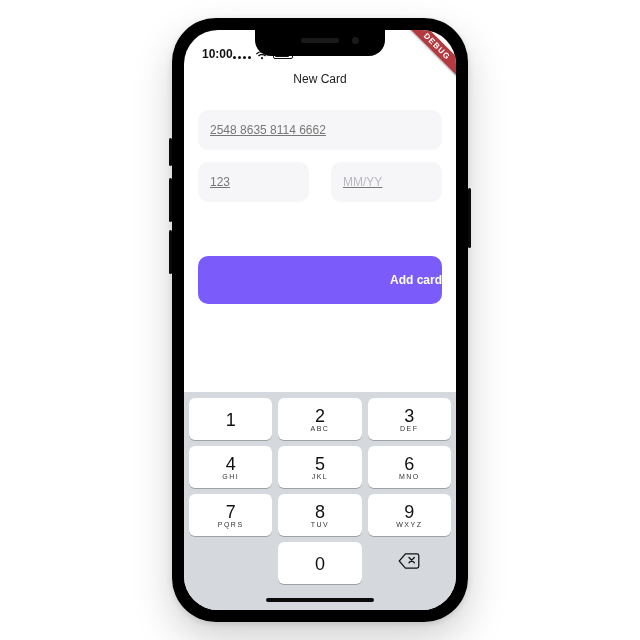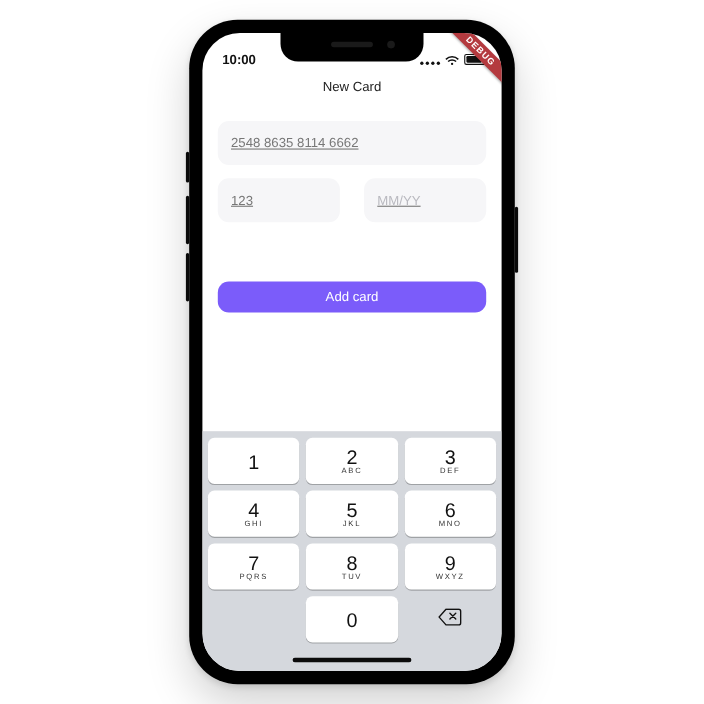--- a/index.html
+++ b/index.html
@@ -17,21 +17,21 @@
   .sb4{ right:-3px; top:170px; width:3px; height:60px;}
   .screen {
     width: 100%; height: 100%; background: #fff; border-radius: 34px; overflow: hidden; position: relative;
   }
   .notch {
     position: absolute; top: 0; left: 50%; transform: translateX(-50%);
     width: 130px; height: 26px; background: #000; border-bottom-left-radius: 16px; border-bottom-right-radius: 16px; z-index: 5;
   }
   .notch .spk { position:absolute; top:8px; left:50%; transform:translateX(-50%); width:38px; height:5px; background:#1a1a1a; border-radius:3px;}
   .notch .cam { position:absolute; top:7px; right:26px; width:7px; height:7px; background:#1a1a1a; border-radius:50%; }
-  .status { position: relative; height: 36px; padding: 12px 14px 0 18px; display:flex; justify-content:space-between; align-items:center; font-size:12px; font-weight:600; color:#111; z-index:4;}
+  .status { position: relative; height: 36px; padding: 12px 14px 0 18px; display:flex; align-items:center; font-size:12px; font-weight:600; color:#111; z-index:4;}
   .status .right { display:flex; align-items:center; gap:4px; }
   .dots { display:flex; gap:2px; align-items:flex-end; height:9px;}
   .dots span{ width:3px; height:3px; background:#111; border-radius:50%; display:block;}
   .wifi{ width:14px; height:10px; }
   .batt{ width:20px; height:10px; border:1px solid #111; border-radius:2px; position:relative;}
   .batt:after{content:""; position:absolute; right:-3px; top:2px; width:2px; height:4px; background:#111; border-radius:1px;}
   .batt i{ display:block; width:14px; height:6px; margin:1px; background:#111; border-radius:1px;}
 
   .debug-ribbon{
     position:absolute; top:10px; right:-22px; transform: rotate(45deg);
@@ -44,22 +44,22 @@
   .form{ padding: 10px 14px 0; }
   .field{
     background:#f6f6f8; border-radius:10px; height:40px; display:flex; align-items:center; padding:0 12px; margin-bottom:12px;
     font-size:12px; color:#777;text-decoration:underline;
   }
   .row2{ display:flex; gap:22px; }
   .row2 .field{ flex:1; margin-bottom:0;}
   .placeholder{ color:#b9b9bf;text-align:center; }
 
   .add-btn{
-    margin: 54px 14px 0; height: 28px; background:#7b5cfa; border-radius:10px;
-    display:flex; align-items:center; justify-content:center; color:#fff; font-size:12px; font-weight:400;
+    margin: 54px 14px 0; height: 48px; background:#7b5cfa; border-radius:10px;
+    display:flex; align-items:center; justify-content:flex-end; color:#fff; font-size:12px; font-weight:700;
   }
 
   .keyboard{
     position:absolute; left:0; right:0; bottom:0; background:#d5d8dd; padding:6px 5px 0;
   }
   .krow{ display:flex; gap:6px; margin-bottom:6px; }
   .key{
     flex:1; background:#fff; border-radius:6px; height:42px; box-shadow:0 1px 0 rgba(0,0,0,.25);
     display:flex; flex-direction:column; align-items:center; justify-content:center;
     font-size:18px; color:#111; position:relative;

